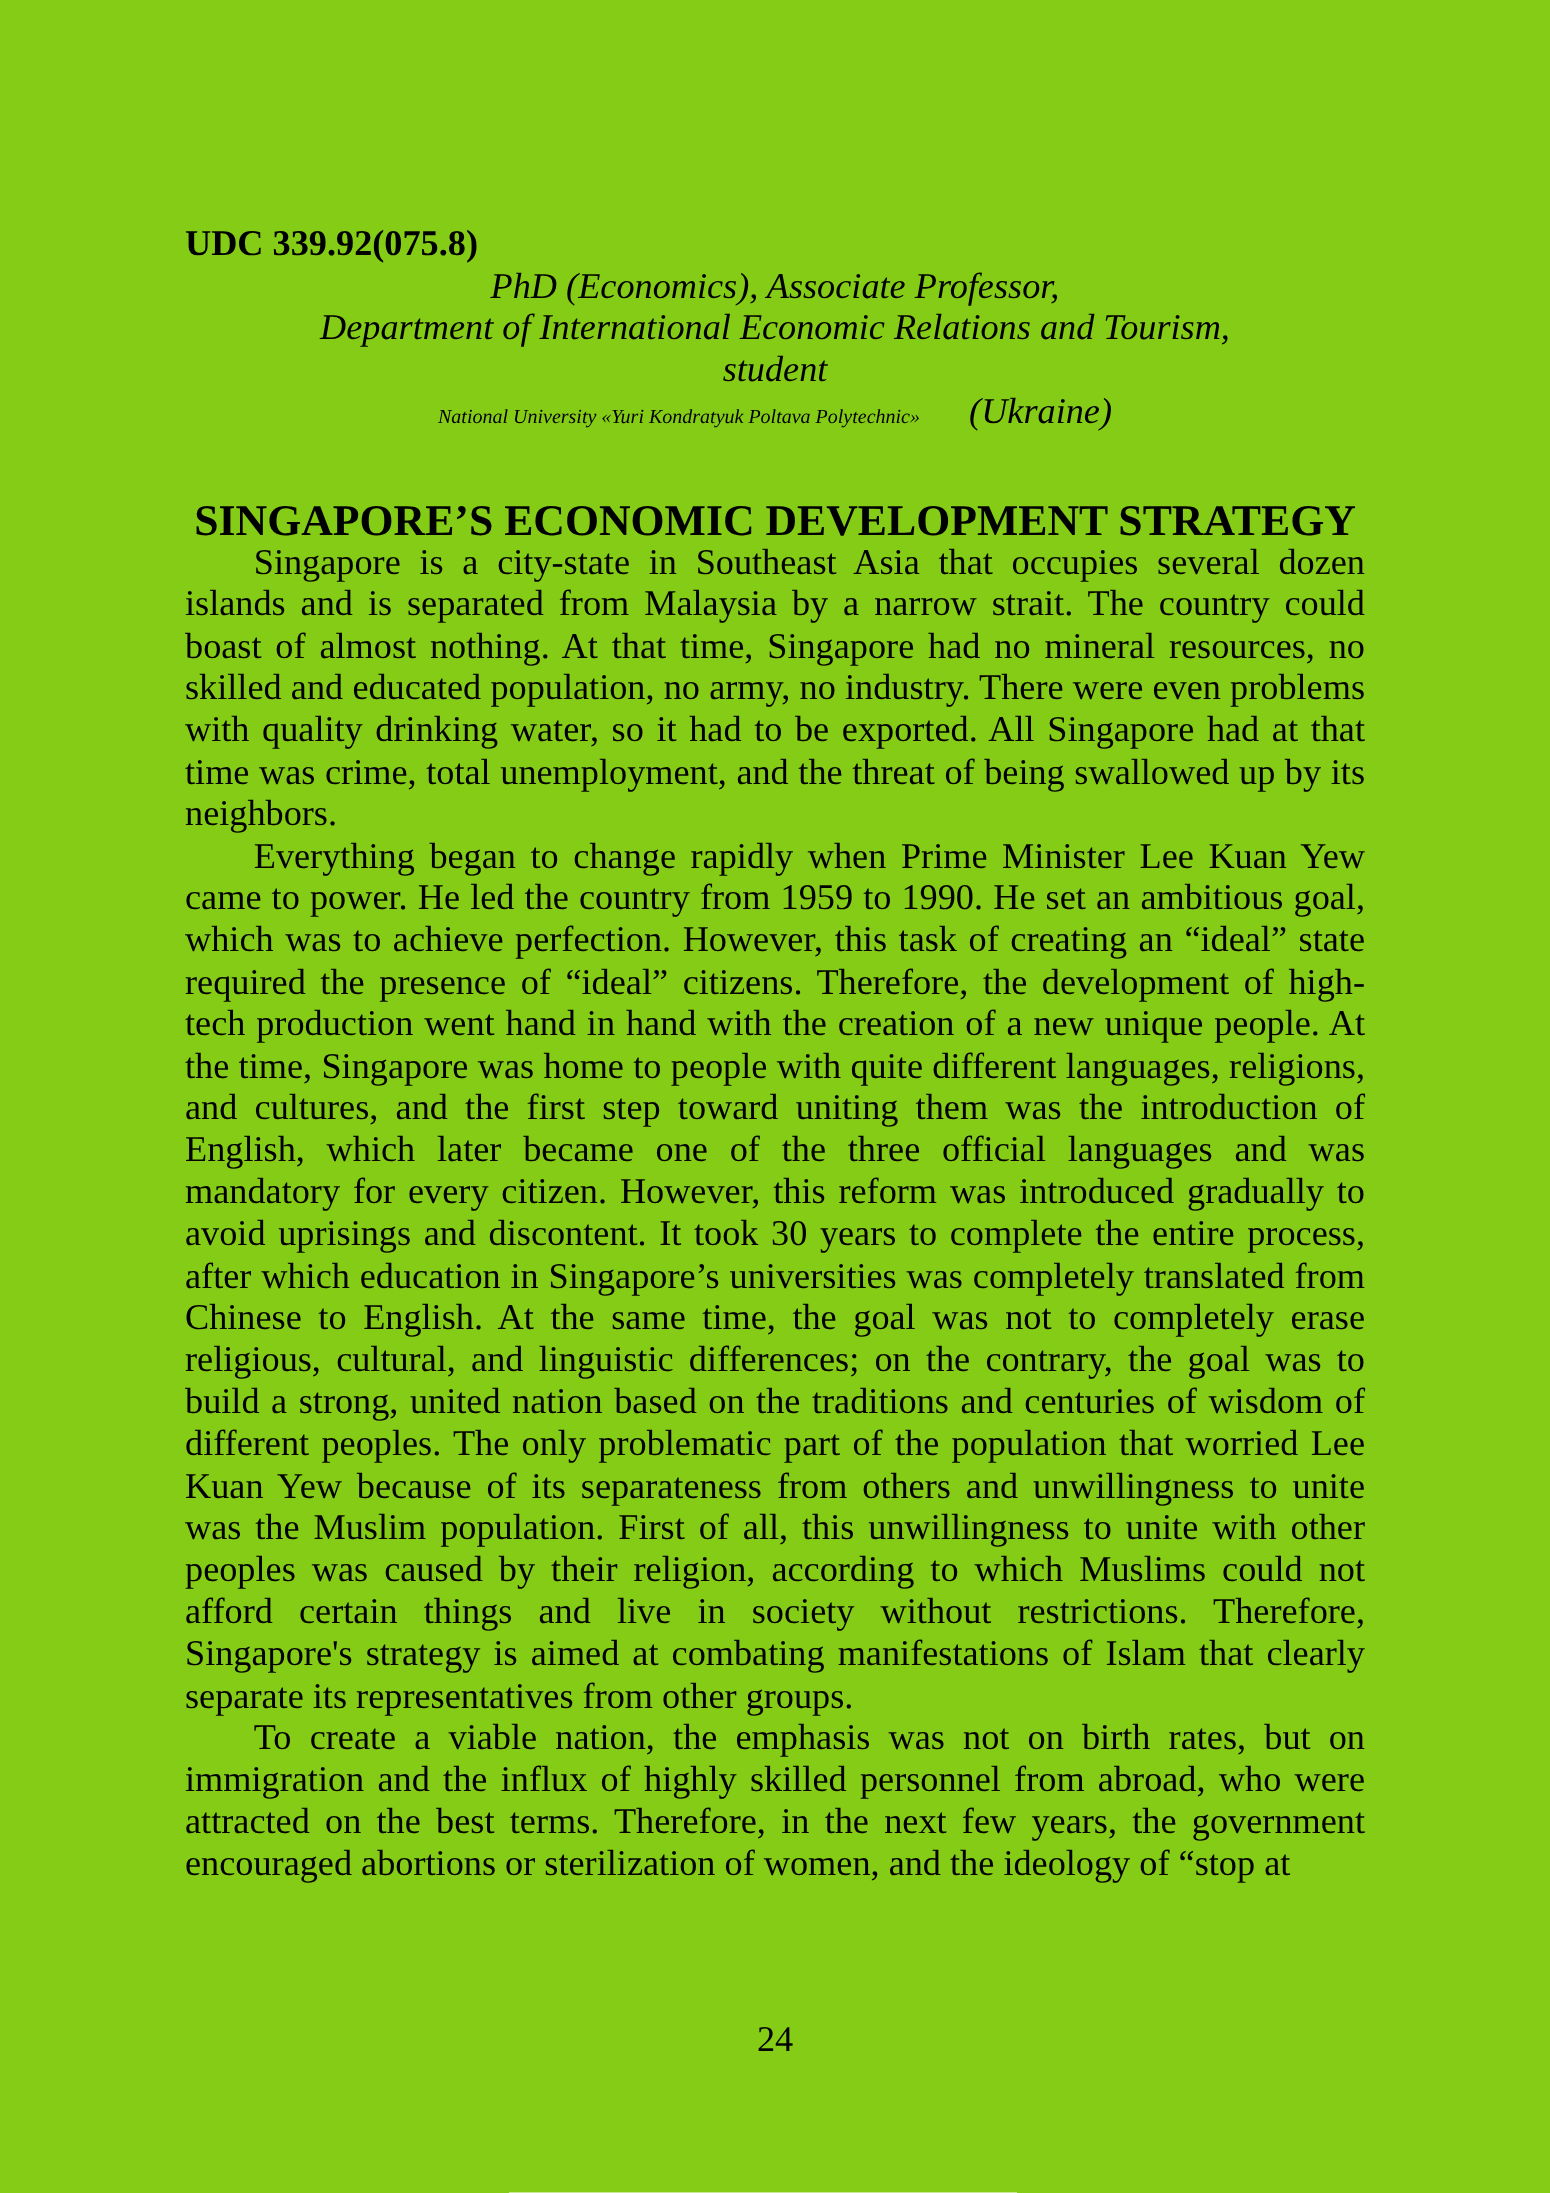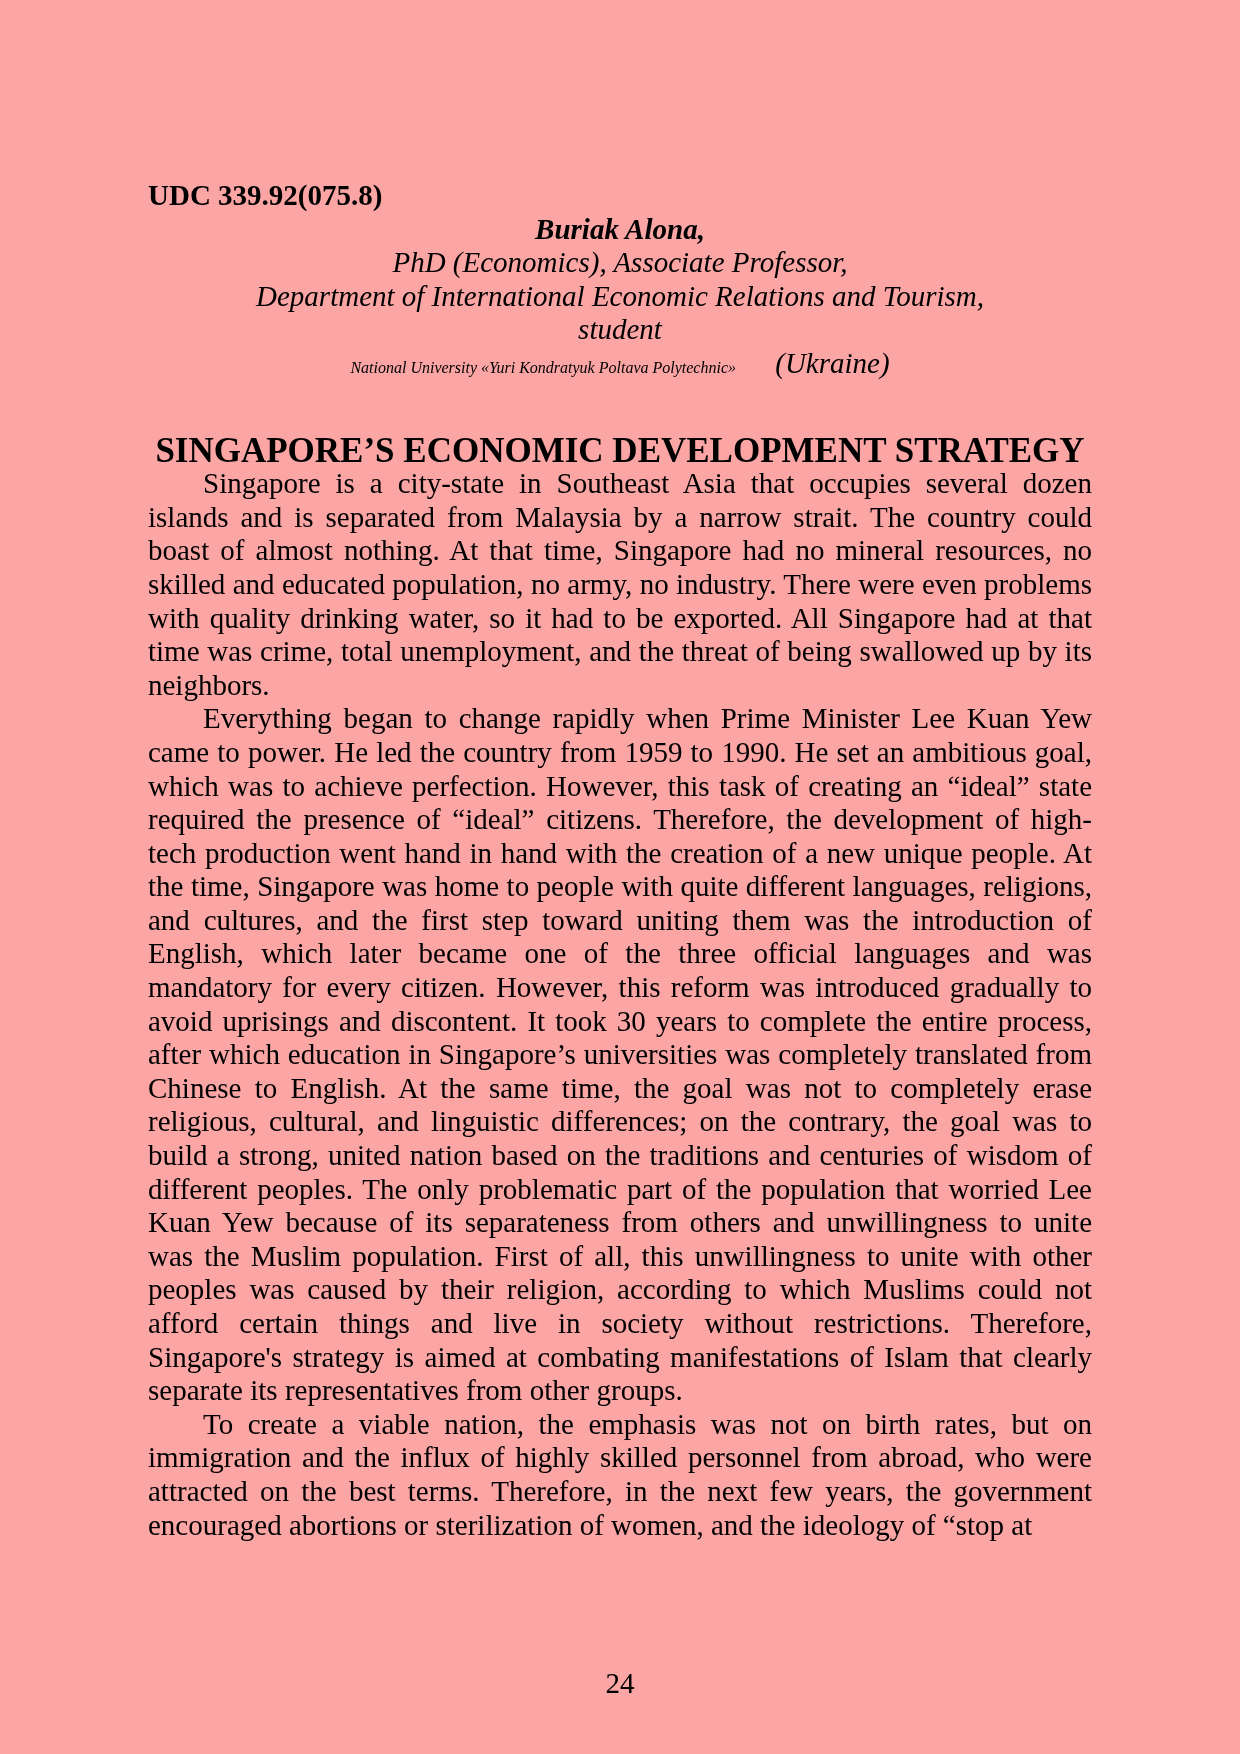--- a/index.html
+++ b/index.html
@@ -4,21 +4,21 @@
 <style>
   html, body {
     margin: 0;
     padding: 0;
     background: #ffffff;
   }
   .page {
     position: relative;
     width: 1240px;
     height: 1754px;
-    background: #fca5a5;
+    background: #84cc16;
     color: #000000;
     font-family: "Liberation Serif", "DejaVu Serif", serif;
     font-size: 29px;
     line-height: 33.6px;
     box-sizing: border-box;
     padding: 179px 148px 0 148px;
     overflow: hidden;
   }
   .udc {
     font-weight: bold;
@@ -54,35 +54,34 @@
     margin: 49px 0 0 0;
     font-size: 35px;
   }
   p.body-para {
     margin: 0;
     text-align: justify;
     text-indent: 55px;
   }
   .page-number {
     position: absolute;
-    top: 1667px;
+    top: 1616px;
     left: 0;
     width: 100%;
     text-align: center;
   }
 </style>
 </head>
 <body>
 
 <div class="page">
 
   <div class="udc">UDC 339.92(075.8)</div>
 
   <div class="byline">
-    <span class="byline-line bold-italic">Buriak Alona,</span>
     <span class="byline-line italic">PhD (Economics), Associate Professor,</span>
     <span class="byline-line italic">Department of International Economic Relations and Tourism,</span>
     <span class="byline-line italic">student</span>
   </div>
 
   <div class="affiliation">
     <span class="institution">National University «Yuri Kondratyuk Poltava Polytechnic»</span>
     <span class="country">(Ukraine)</span>
   </div>
 

